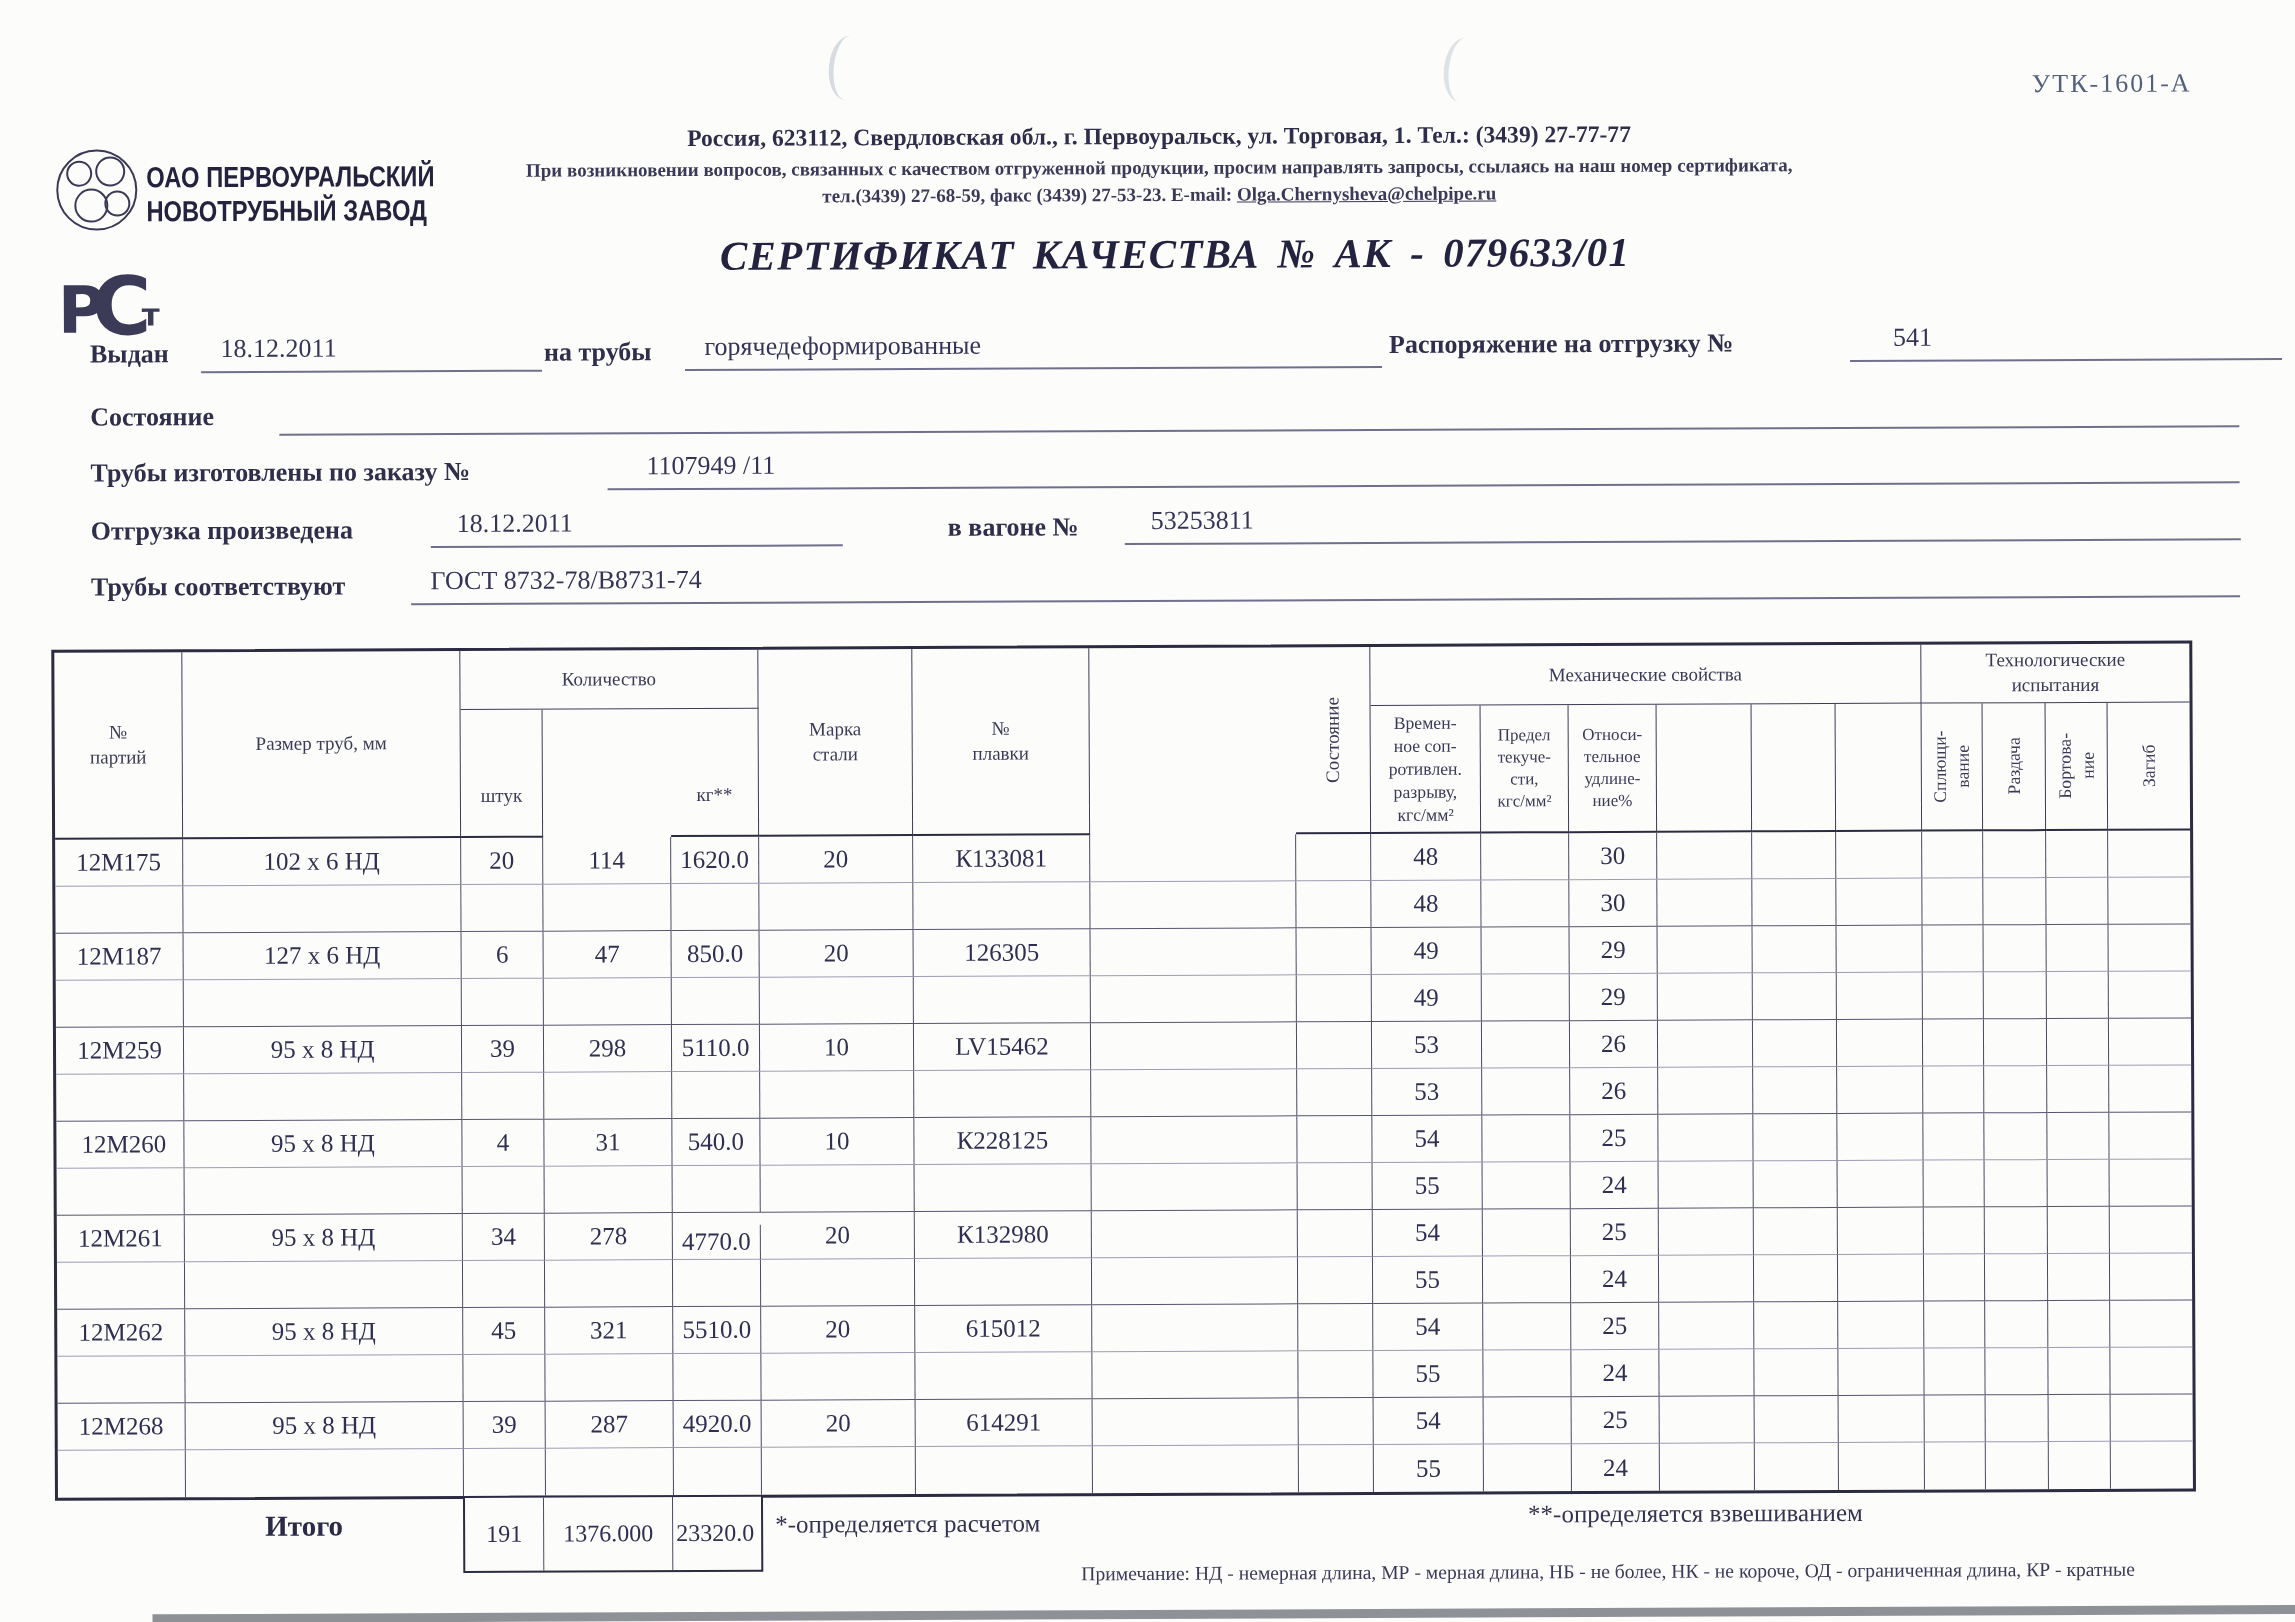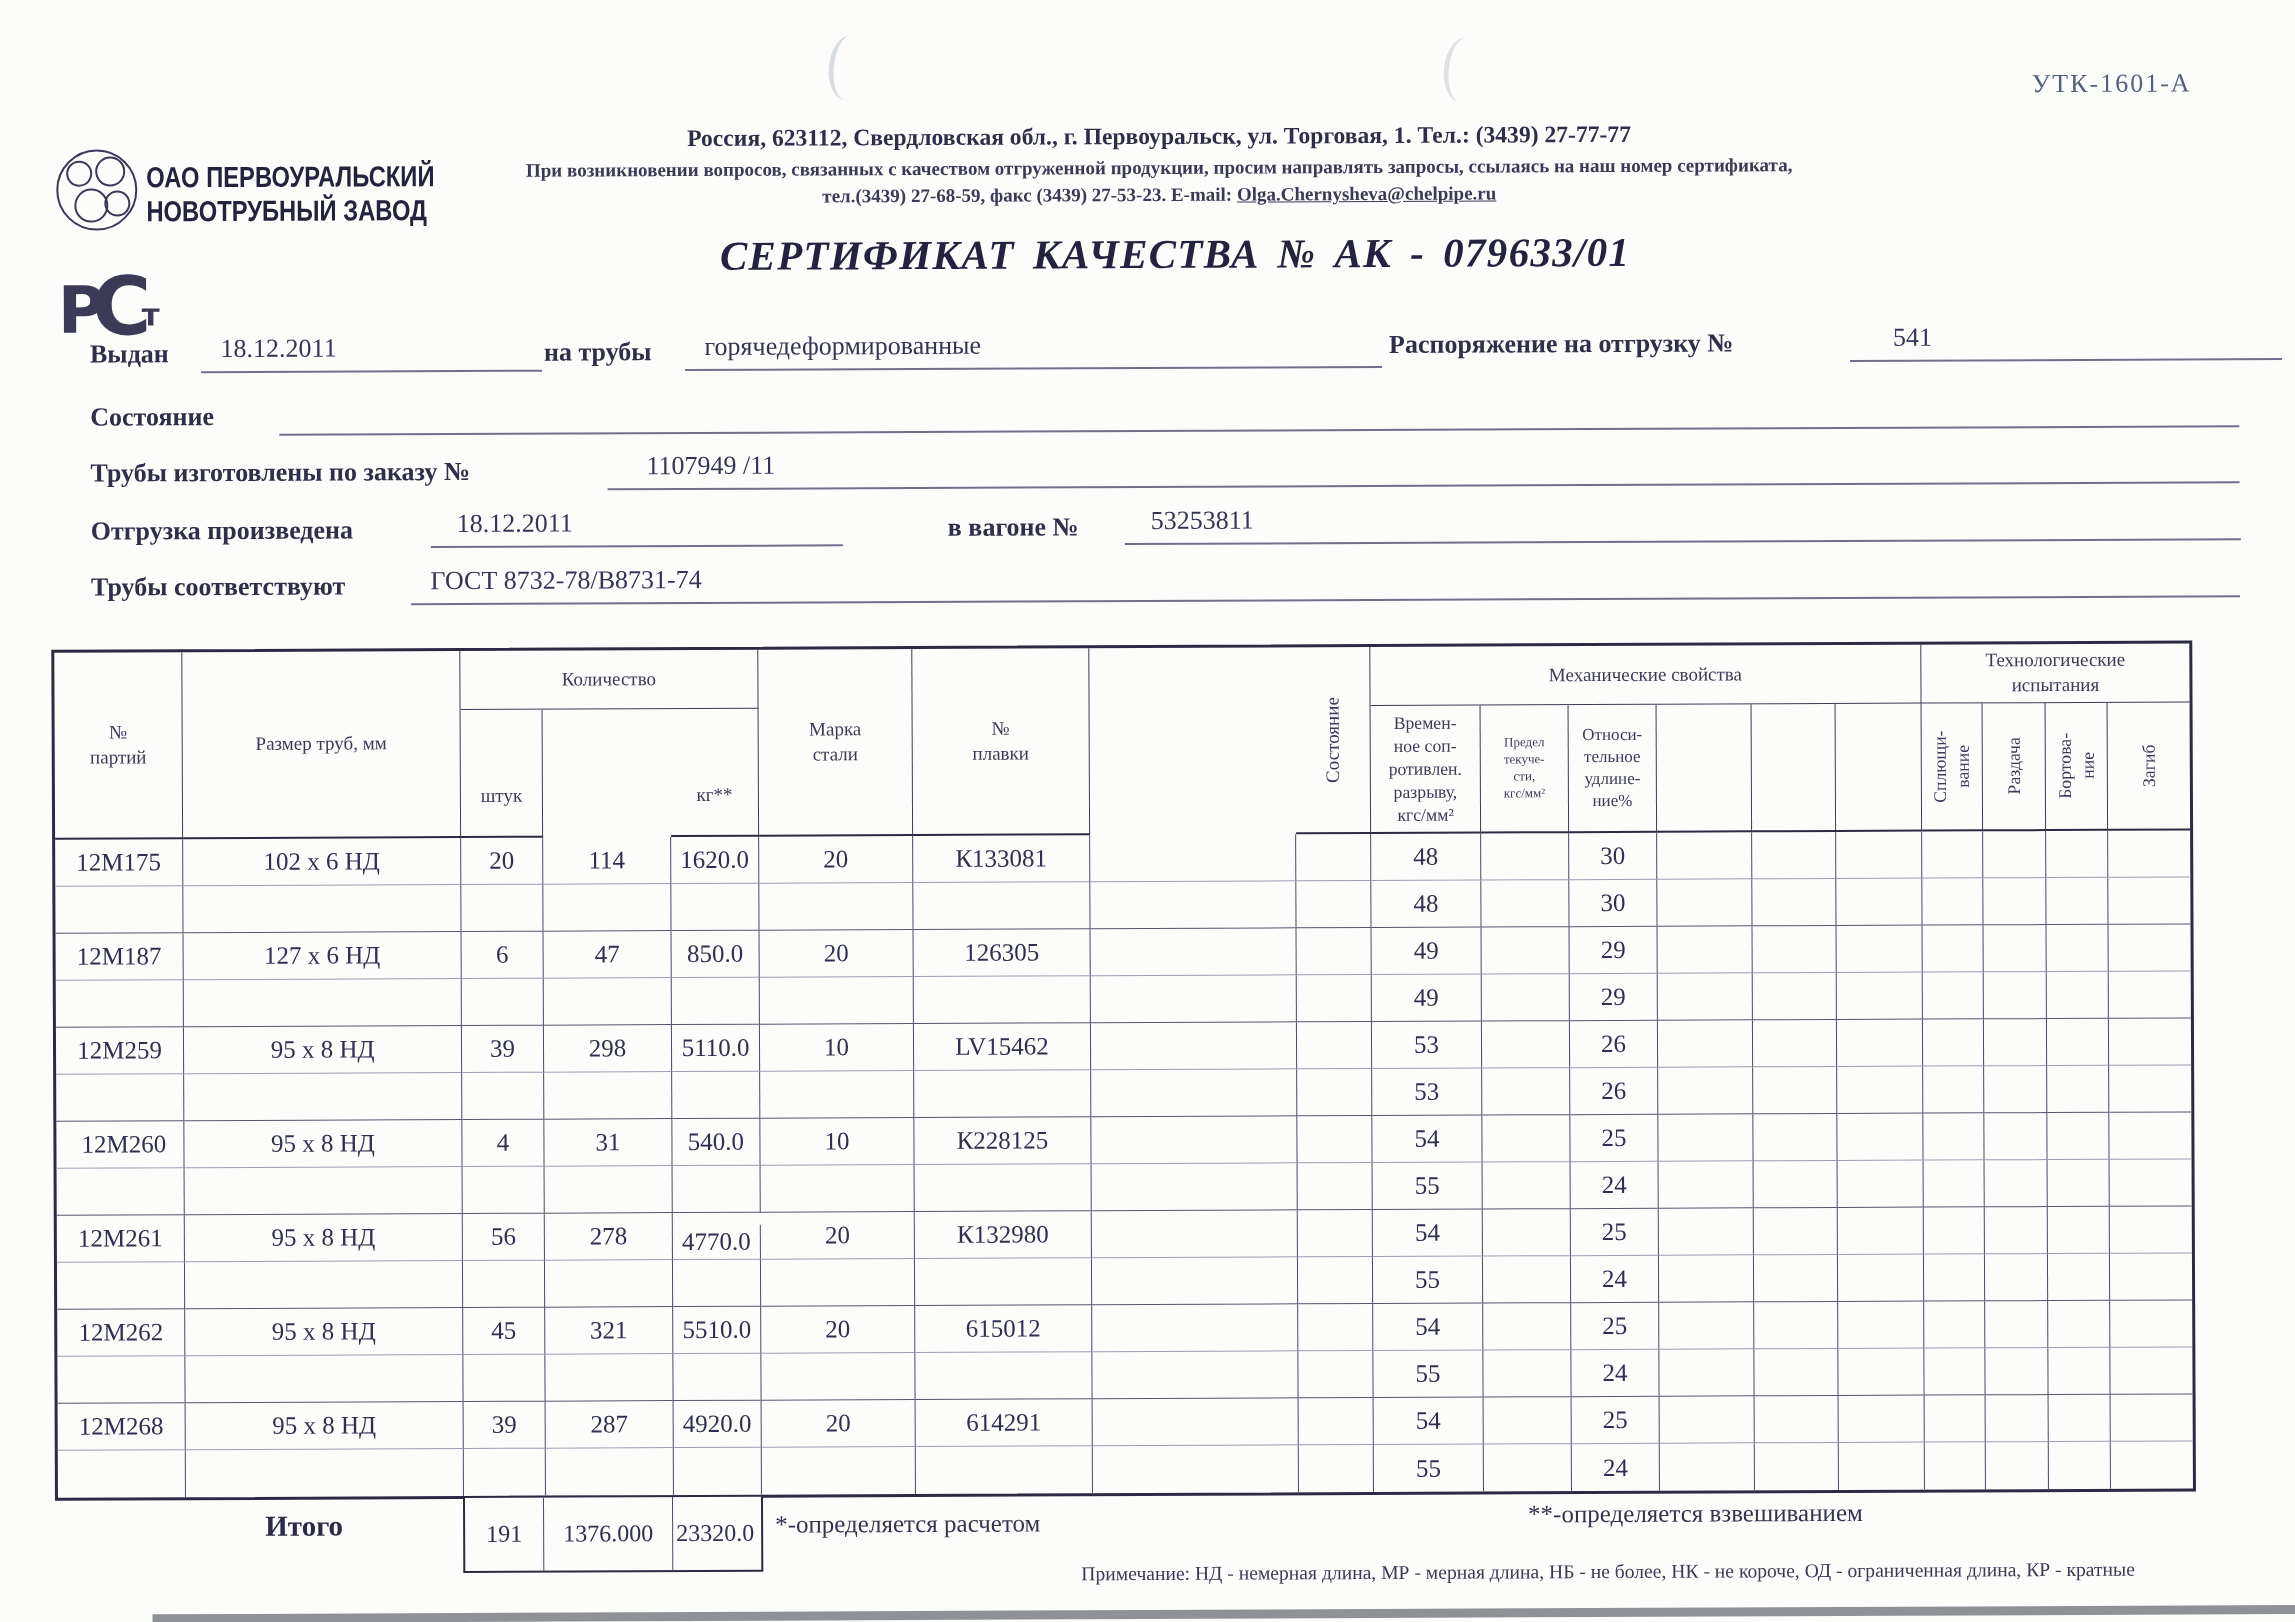--- a/index.html
+++ b/index.html
@@ -52,21 +52,21 @@
   .h-qty{grid-area:1/3/2/6;}
   .h-pcs{grid-area:2/3/3/4;}
   .h-met{grid-area:2/4/3/5;}
   .h-kg{grid-area:2/5/3/6;}
   .h-steel{grid-area:1/6/3/7;}
   .h-melt{grid-area:1/7/3/8;}
   .h-gost{grid-area:1/8/3/9;}
   .h-state{grid-area:1/9/3/10;}
   .h-mech{grid-area:1/10/2/16;}
   .h-tens{grid-area:2/10/3/11;font-size:17.7px;}
-  .h-yield{grid-area:2/11/3/12;font-size:13px;}
+  .h-yield{grid-area:2/11/3/12;font-size:17px;}
   .h-elong{grid-area:2/12/3/13;font-size:17px;}
   .h-m4{grid-area:2/13/3/14;}
   .h-m5{grid-area:2/14/3/15;}
   .h-m6{grid-area:2/15/3/16;}
   .h-tech{grid-area:1/16/2/20;font-size:19px;}
   .h-flat{grid-area:2/16/3/17;font-size:17.7px;}
   .h-exp{grid-area:2/17/3/18;font-size:17.7px;}
   .h-flange{grid-area:2/18/3/19;font-size:17.7px;}
   .h-bend{grid-area:2/19/3/20;font-size:17.7px;}
   .c19x{border-right:none;}
@@ -326,21 +326,21 @@
         <div class="bc c12 pe" style="grid-area: 10 / 12;">24</div>
         <div class="bc c13 pe" style="grid-area: 10 / 13;"></div>
         <div class="bc c14 pe" style="grid-area: 10 / 14;"></div>
         <div class="bc c15 pe" style="grid-area: 10 / 15;"></div>
         <div class="bc c16 pe" style="grid-area: 10 / 16;"></div>
         <div class="bc c17 pe" style="grid-area: 10 / 17;"></div>
         <div class="bc c18 pe" style="grid-area: 10 / 18;"></div>
         <div class="bc c19 pe" style="grid-area: 10 / 19;"></div>
         <div class="bc c1" style="grid-area: 11 / 1;">12М261</div>
         <div class="bc c2" style="grid-area: 11 / 2;">95 х 8 НД</div>
-        <div class="bc c3" style="grid-area: 11 / 3;">56</div>
+        <div class="bc c3" style="grid-area: 11 / 3;">34</div>
         <div class="bc c4" style="grid-area: 11 / 4;">278</div>
         <div class="bc c5" style="grid-area: 11 / 5; margin-top: 12px;">4770.0</div>
         <div class="bc c6" style="grid-area: 11 / 6;">20</div>
         <div class="bc c7" style="grid-area: 11 / 7;">К132980</div>
         <div class="bc c8" style="grid-area: 11 / 8;"></div>
         <div class="bc c9" style="grid-area: 11 / 9;"></div>
         <div class="bc c10" style="grid-area: 11 / 10;">54</div>
         <div class="bc c11" style="grid-area: 11 / 11;"></div>
         <div class="bc c12" style="grid-area: 11 / 12;">25</div>
         <div class="bc c13" style="grid-area: 11 / 13;"></div>

